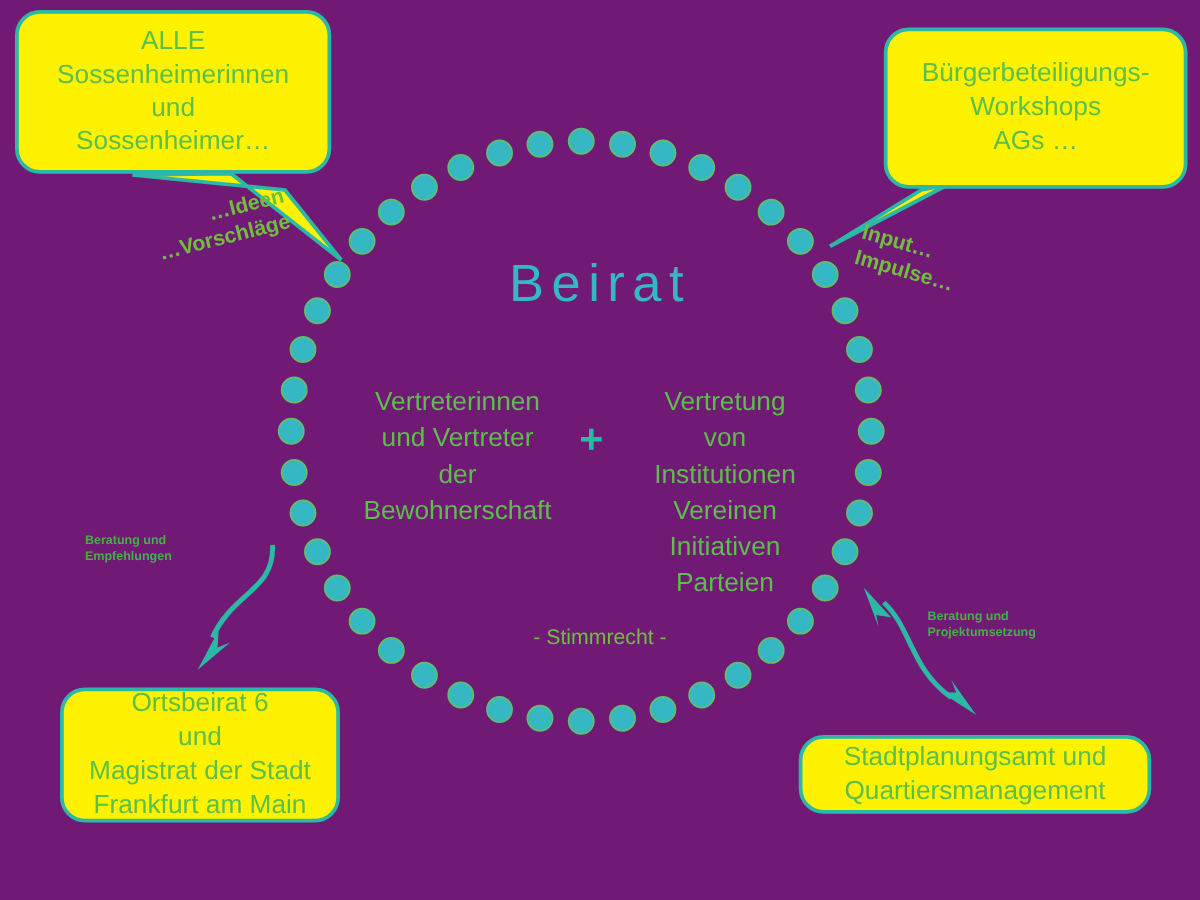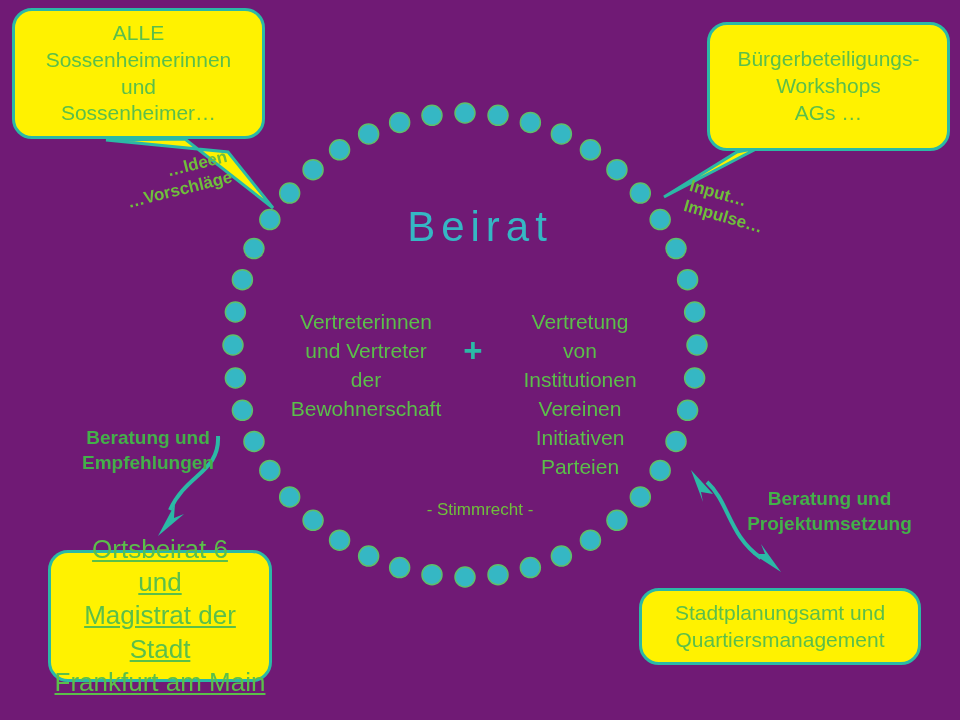--- a/index.html
+++ b/index.html
@@ -40,26 +40,25 @@
 
   #bubble-alle {
     left: 12px; top: 8px; width: 253px; height: 131px;
     font-size: 21px;
   }
   #bubble-workshops {
     left: 707px; top: 22px; width: 243px; height: 129px;
     font-size: 21px;
   }
   #box-ortsbeirat {
-    left: 48px; top: 550px; width: 224px; height: 132px;
-    font-size: 26px;
-    text-decoration: underline;
+    left: 48px; top: 550px; width: 224px; height: 108px;
+    font-size: 21px;
   }
   #box-stadtplanung {
-    left: 639px; top: 588px; width: 282px; height: 77px;
+    left: 639px; top: 588px; width: 282px; height: 63px;
     font-size: 21px;
   }
 
   
   .tail-svg {
     position: absolute;
     z-index: 3;
     overflow: visible;
   }
   .tail-path {
@@ -89,24 +88,23 @@
     left: 693px; top: 175px;
     transform: rotate(16deg);
     transform-origin: left top;
     text-align: left;
   }
 
   
   .slabel {
     position: absolute;
     color: #44B04A;
-    font-size: 19px;
+    font-size: 10px;
     font-weight: bold;
     line-height: 1.3;
-    text-align: center;
     z-index: 5;
   }
   #label-beratung-empfehlungen { left: 68px; top: 426px; width: 160px; }
   #label-beratung-projekt { left: 742px; top: 487px; width: 175px; }
 
   
   .arrow-svg {
     position: absolute;
     z-index: 3;
     overflow: visible;

